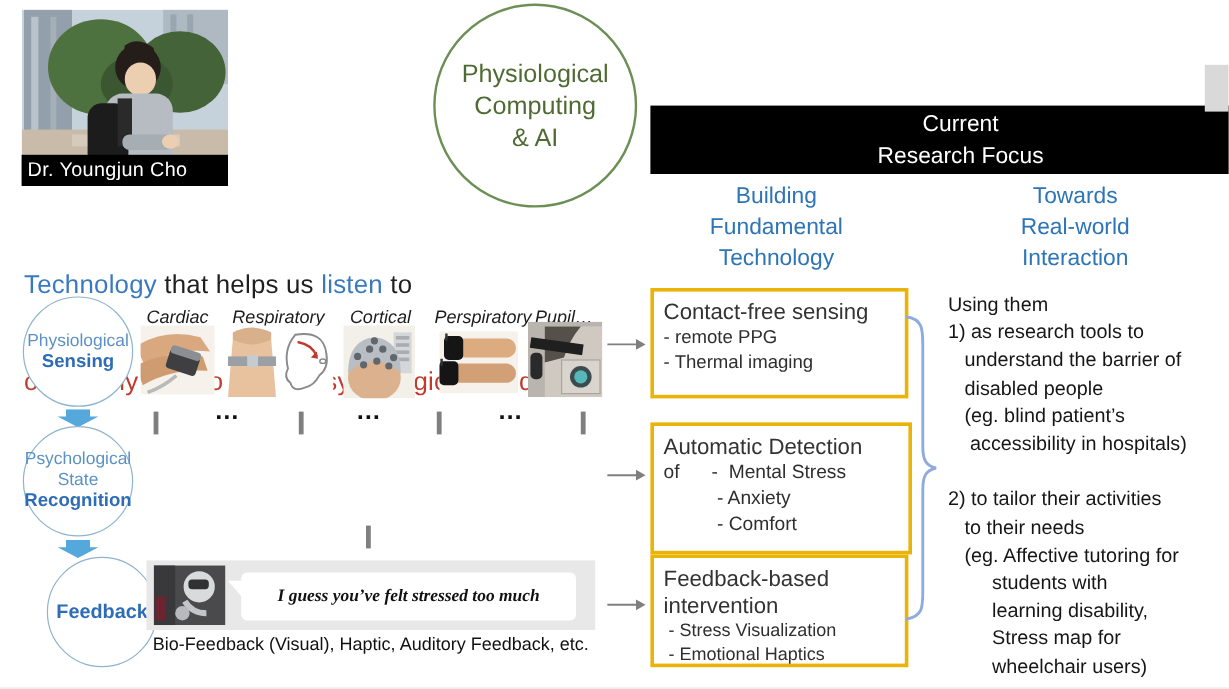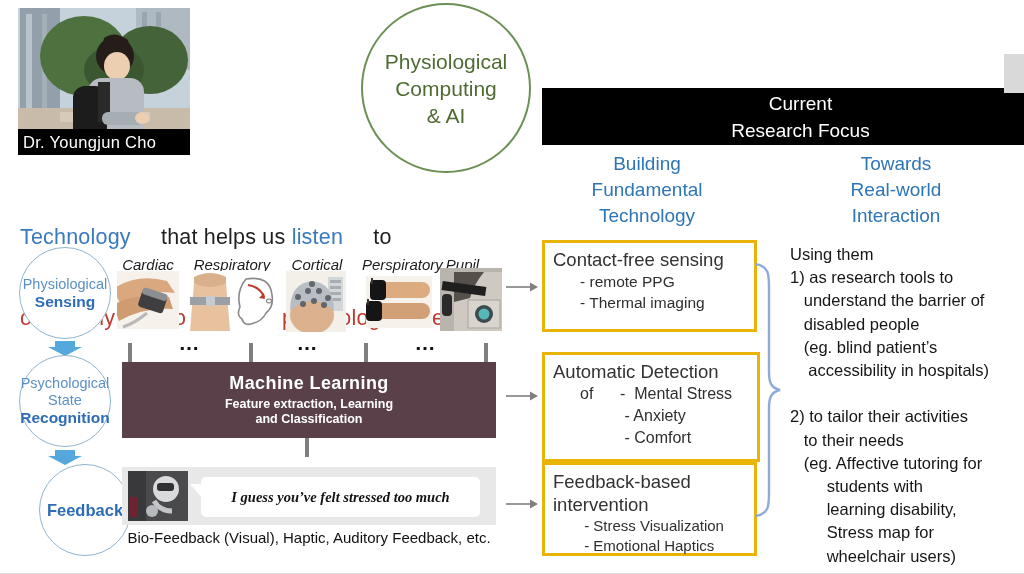--- a/index.html
+++ b/index.html
@@ -10,21 +10,21 @@
   .preline{white-space:pre-line;}
 
   
   .photo{left:18px;top:8px;width:172px;height:147px;overflow:hidden;}
   .photo svg{display:block;}
   .photo-caption{left:18px;top:129px;width:172px;height:26px;background:#000;color:#fff;
                  font-size:16.5px;line-height:26px;padding-left:5px;box-sizing:border-box;letter-spacing:.3px;}
 
   
   .headline{left:20px;top:170px;font-size:21.5px;line-height:27px;white-space:pre;letter-spacing:.2px;}
-  .hl-blue{color:#3979BF;} .hl-red{color:#C03B2E;} .hl-dark{color:#1f1f1f;margin-left:24px;}
+  .hl-blue{color:#3979BF;} .hl-red{color:#C03B2E;} .hl-dark{color:#1f1f1f;}
 
   
   .venn{left:361px;top:3px;width:170px;height:170px;border:2px solid #6C8F55;border-radius:50%;
         display:flex;align-items:center;justify-content:center;text-align:center;
         color:#4F6B33;font-size:21px;line-height:27px;background:#fff;box-sizing:border-box;}
 
   
   .banner{left:542px;top:88px;width:457px;height:57px;background:#000;color:#fff;display:flex;
           align-items:center;justify-content:center;text-align:center;font-size:19px;line-height:27px;padding-left:30px;}
   .sliver{left:1004px;top:54px;width:20px;height:39px;background:#D9D9D9;}
@@ -64,21 +64,21 @@
   .bubble::before{content:"";position:absolute;left:-11px;top:7px;border-style:solid;
                   border-width:0 12px 14px 0;border-color:transparent #fff transparent transparent;}
   .fbcaption{left:122px;top:529px;width:374px;text-align:center;font-size:15px;color:#111;}
 
   
   .garrow{width:32px;height:12px;}
 
   
   .fbox{border:3px solid #eab308;background:#fff;box-sizing:border-box;color:#2f2f2f;padding:5px 8px;}
   .fbox .title{font-size:18.5px;line-height:23px;color:#333;}
-  .fbox .line{font-size:15.5px;line-height:21px;margin-left:27px;}
+  .fbox .line{font-size:15.5px;line-height:21px;}
   .b1{left:542px;top:240px;width:215px;height:92px;}
   .b2{left:542px;top:352px;width:218px;height:110px;}
   .b2 .line{font-size:16px;line-height:22px;}
   .b3{left:542px;top:462px;width:215px;height:94px;}
   .b3 .line{font-size:15px;line-height:20px;}
 
   
   .brace{left:752px;top:262px;width:30px;height:256px;}
   .notes{left:790px;top:243px;width:236px;font-size:16.5px;line-height:23.2px;color:#161616;}
 </style>
@@ -230,25 +230,20 @@
   </div>
 
   <div class="abs tick" style="left:128px;"></div>
   <div class="abs tick" style="left:249px;"></div>
   <div class="abs tick" style="left:364px;"></div>
   <div class="abs tick" style="left:484px;"></div>
   <div class="abs dots" style="left:173px;">…</div>
   <div class="abs dots" style="left:291px;">…</div>
   <div class="abs dots" style="left:409px;">…</div>
 
-  <div class="abs mlbox">
-    <div class="ml-title">Machine Learning</div>
-    <div class="ml-sub preline">Feature extraction, Learning
-and Classification</div>
-  </div>
   <div class="abs tick tickdown"></div>
 
   <div class="abs fbband"></div>
   <div class="abs robot">
     <svg width="60" height="50" viewBox="0 0 60 50">
       <rect width="60" height="50" fill="#4a4a4d"></rect>
       <rect x="0" y="0" width="18" height="50" fill="#39393c"></rect>
       <rect x="2" y="26" width="8" height="20" fill="#6b2430"></rect>
       <circle cx="38" cy="18" r="13" fill="#d8dadc"></circle>
       <rect x="29" y="12" width="17" height="8" rx="3" fill="#2f3133"></rect>

